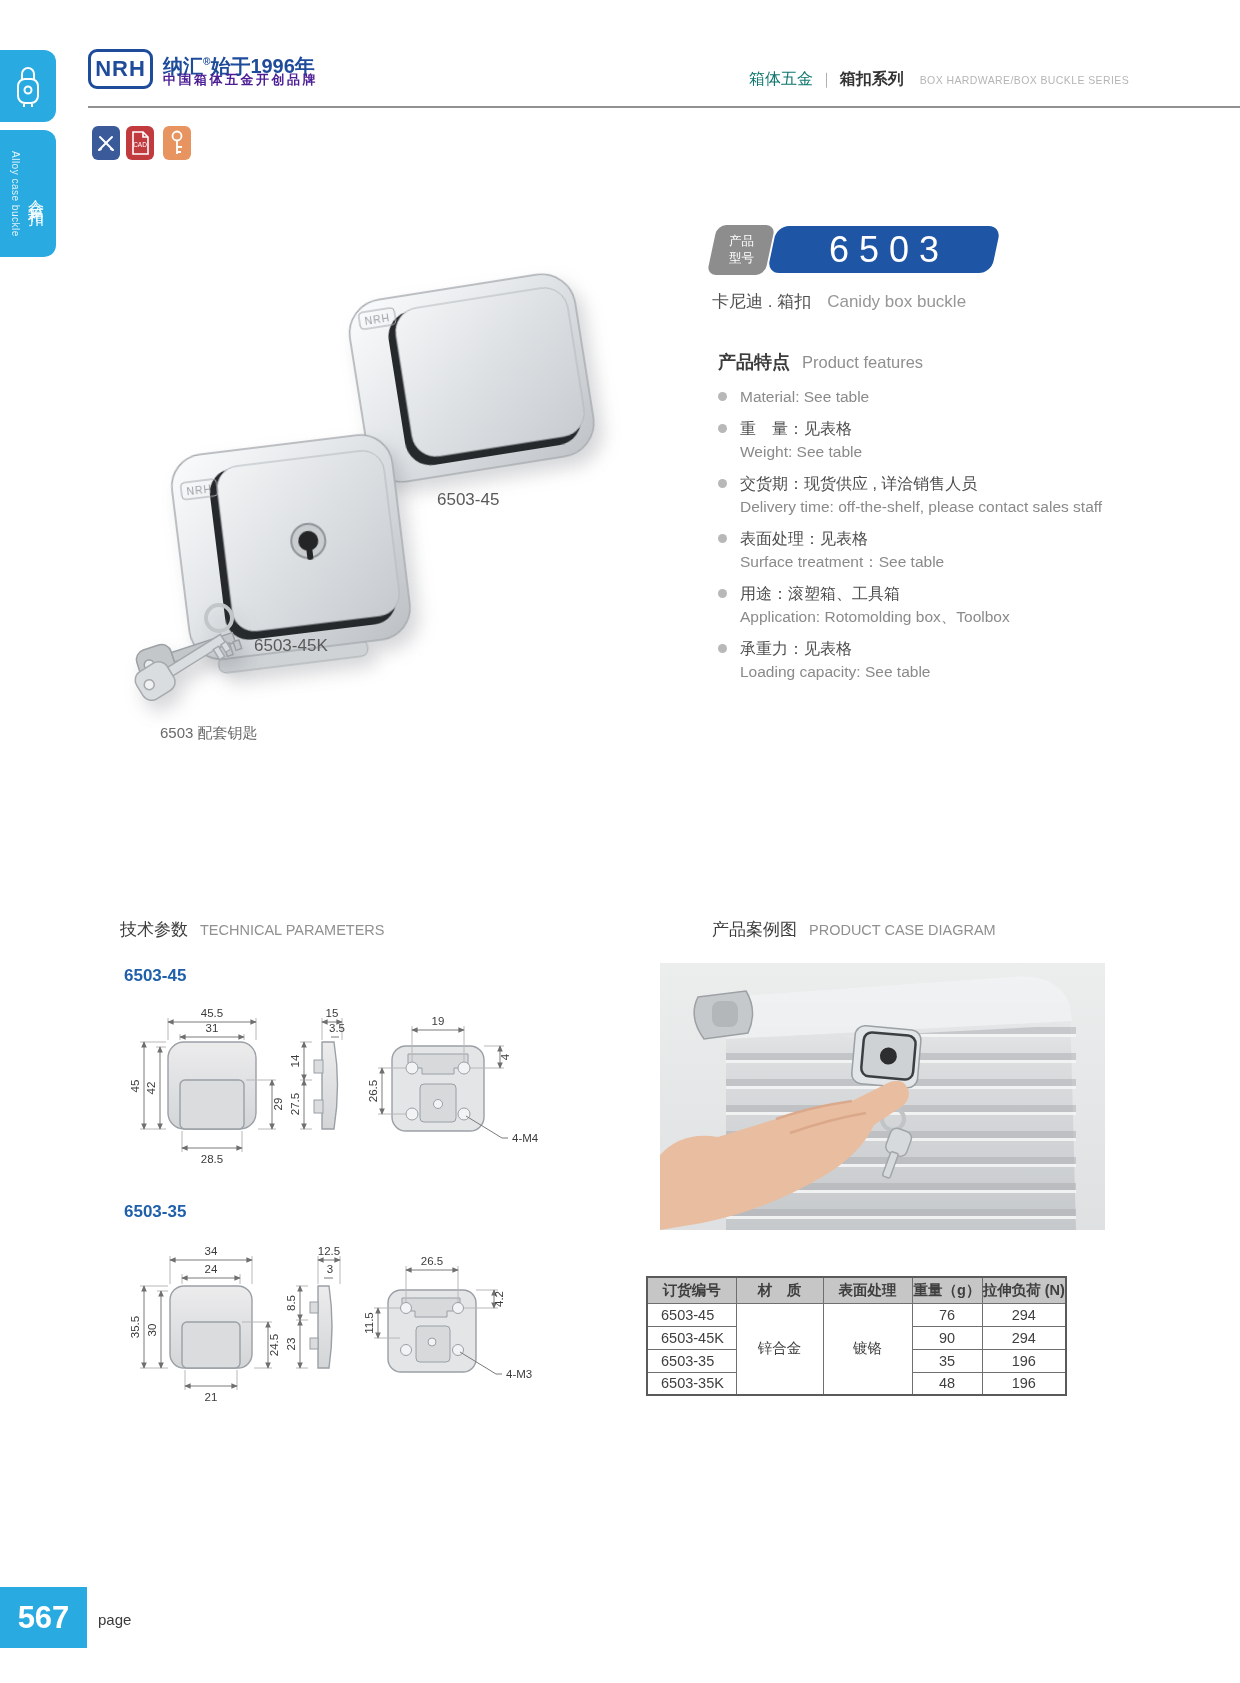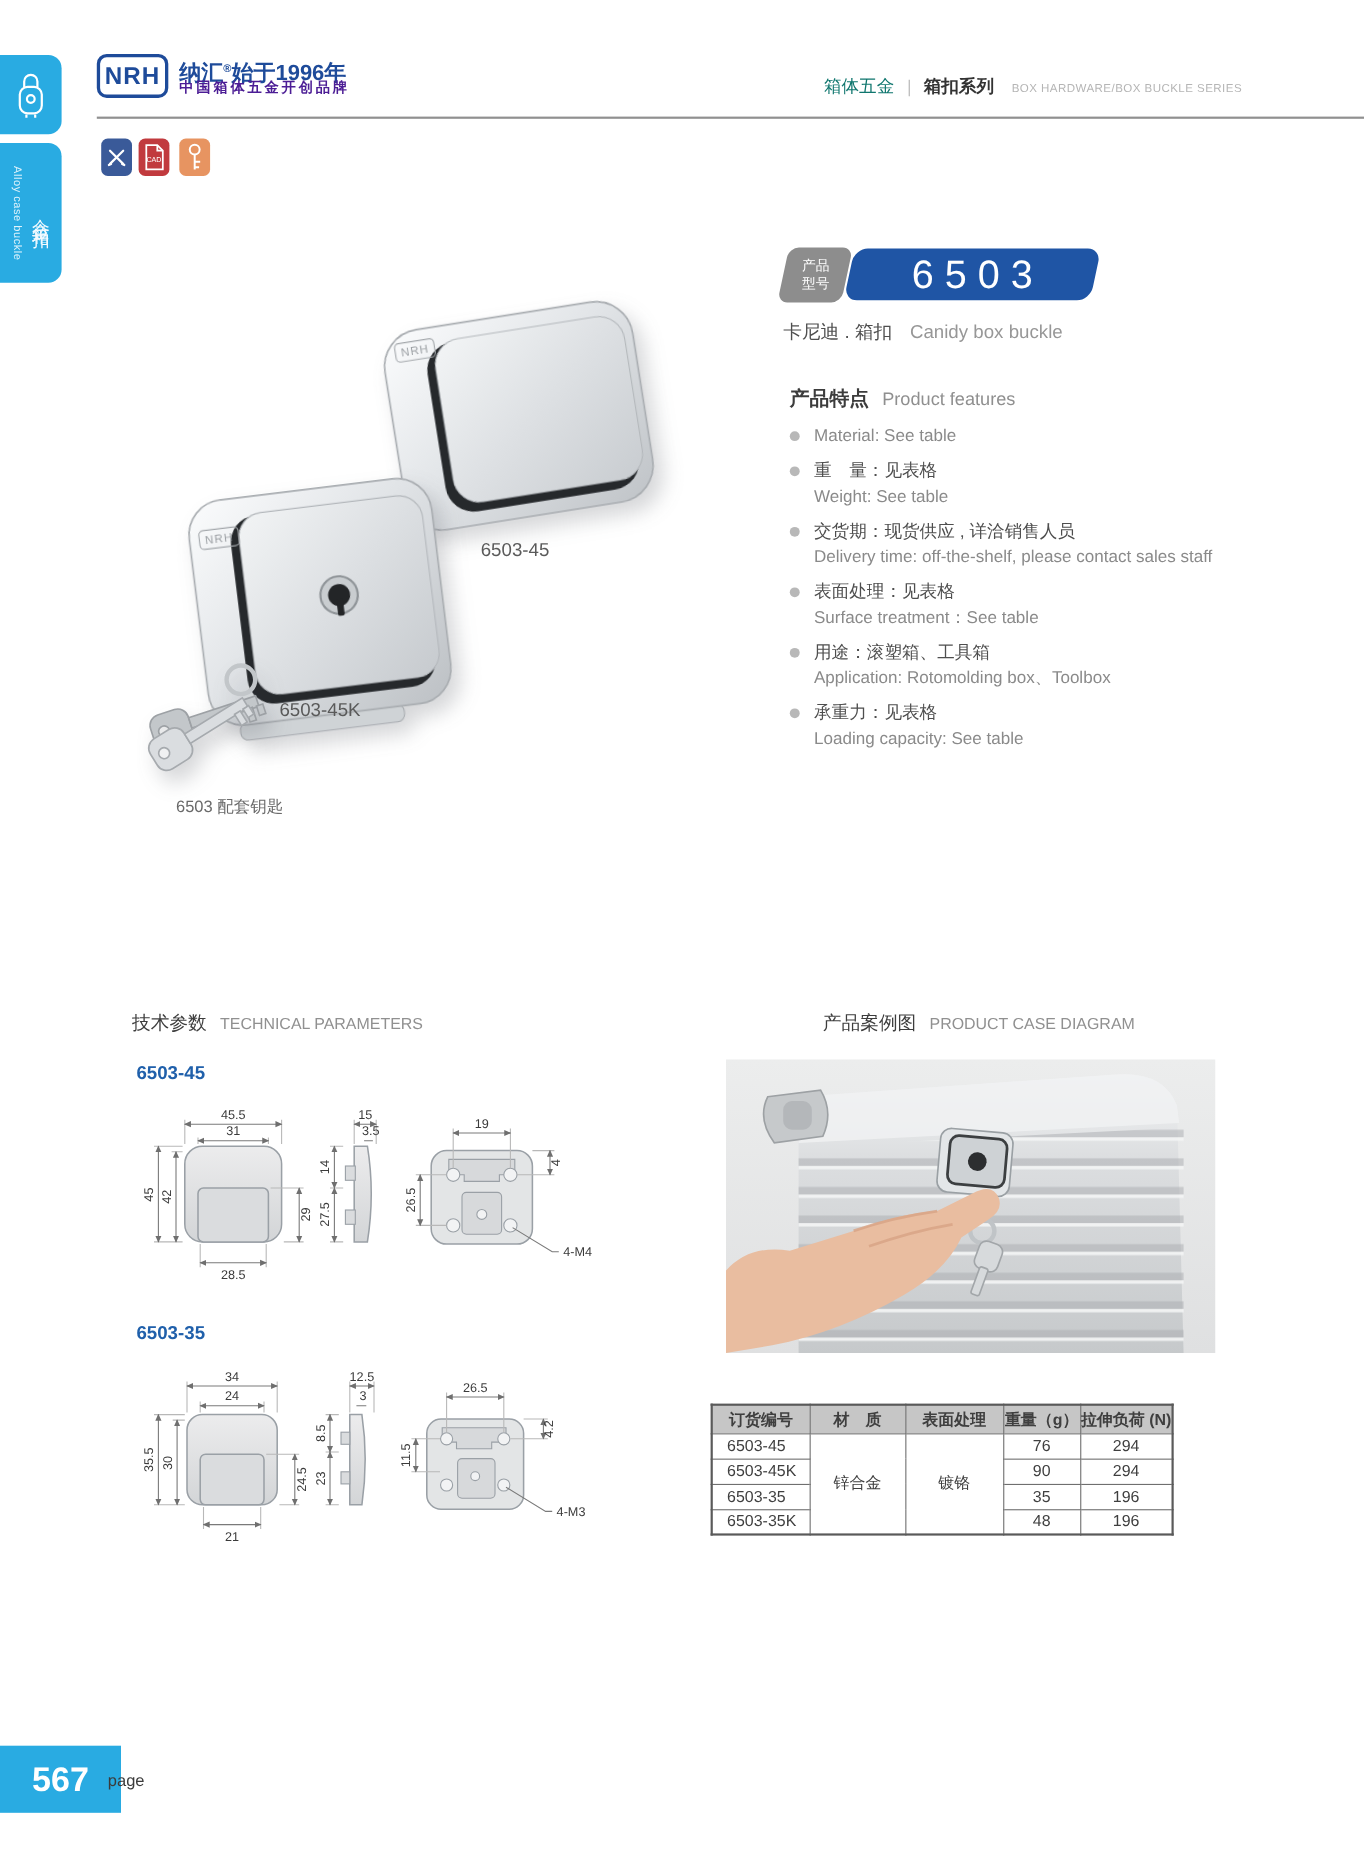--- a/index.html
+++ b/index.html
@@ -67,21 +67,21 @@
   .model-label { font-size:17px; font-weight:bold; color:#2060ab; }
 
   
   .spec-table { left:646px; top:1276px; border-collapse:collapse; border:2px solid #5a5a5a; }
   .spec-table th, .spec-table td { border:1px solid #6f6f6f; font-size:14.5px; color:#3f3f3f; text-align:center; }
   .spec-table th { background:#c6c6c6; height:26px; font-weight:bold; }
   .spec-table td { height:23px; background:#fff; }
   .spec-table td.model { text-align:left; padding-left:13px; }
 
   
-  .page-rect { left:0; top:1587px; width:110px; height:61px; background:#29abe2; display:flex; align-items:center; justify-content:center; }
+  .page-rect { left:0; top:1587px; width:87px; height:61px; background:#29abe2; display:flex; align-items:center; justify-content:center; }
   .page-rect span { color:#fff; font-size:31px; font-weight:bold; }
   .page-word { left:98px; top:1611px; font-size:15px; color:#3b3b3b; }
 </style>
 </head>
 <body>
 
 <div class="page">
 
   <div class="abs side-tab tab1">
     <svg width="30" height="46" viewBox="0 0 30 46">
@@ -395,21 +395,21 @@
       <text x="224" y="53">3</text>
       <text x="189" y="83" transform="rotate(-90 189 83)">8.5</text>
       <text x="189" y="124" transform="rotate(-90 189 124)">23</text>
       <text x="326" y="45">26.5</text>
       <text x="267" y="103" transform="rotate(-90 267 103)">11.5</text>
       <text x="397" y="79" transform="rotate(-90 397 79)">4.2</text>
       <text x="400" y="158" text-anchor="start">4-M3</text>
     </g>
   </svg>
 
-  <div class="abs sec-title" style="left:748px; top:918px">
+  <div class="abs sec-title" style="left:712px; top:918px">
     <span class="cn">产品案例图</span>
     <span class="en">PRODUCT CASE DIAGRAM</span>
   </div>
   <svg class="abs" style="left:660px; top:963px" width="445" height="267" viewBox="0 0 445 267">
     <defs>
       <linearGradient id="phbg" x1="0" y1="0" x2="0" y2="1">
         <stop offset="0" stop-color="#eceded"></stop>
           <stop offset="1" stop-color="#dfe0e1"></stop>
       </linearGradient>
       <linearGradient id="caseg" x1="0" y1="0" x2="0" y2="1">

